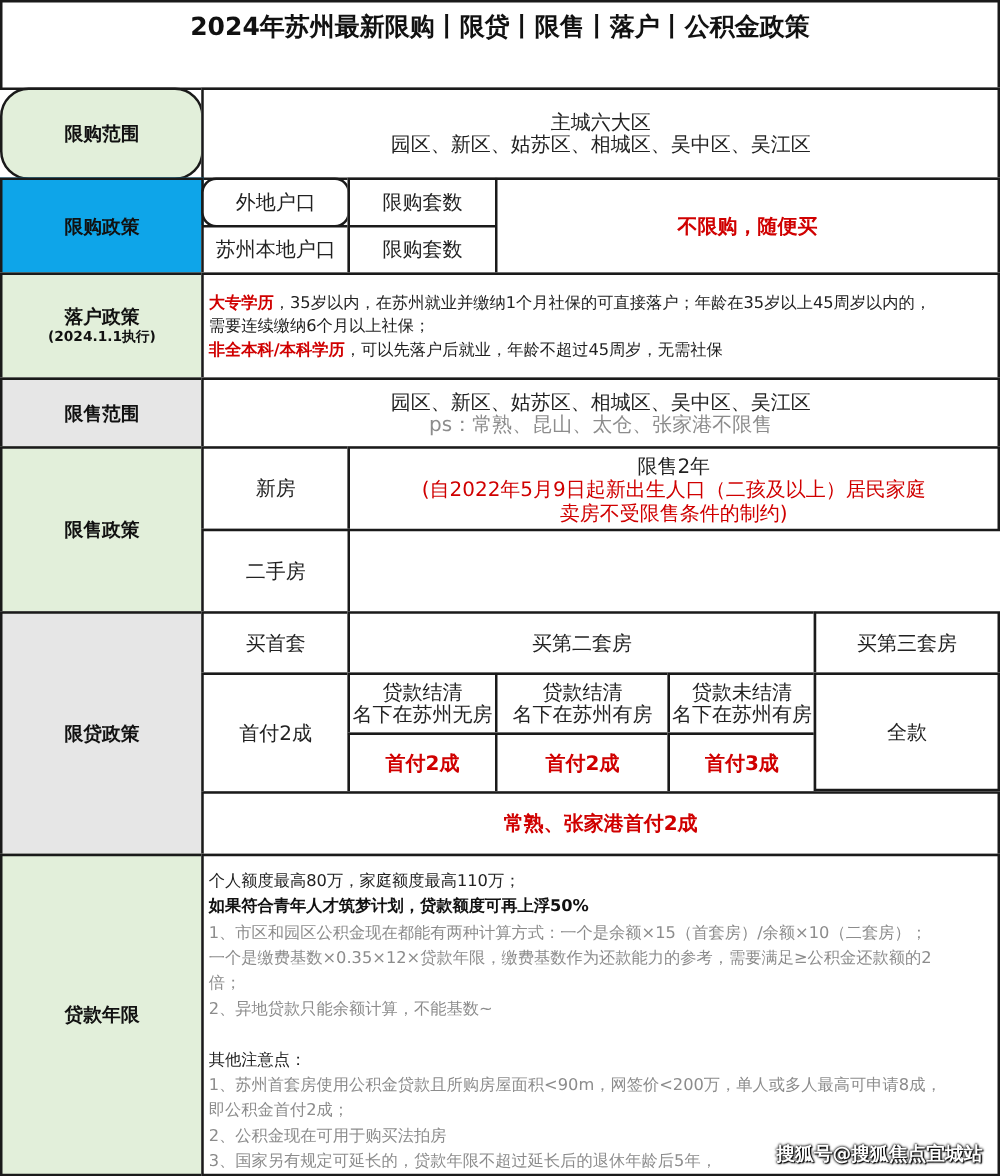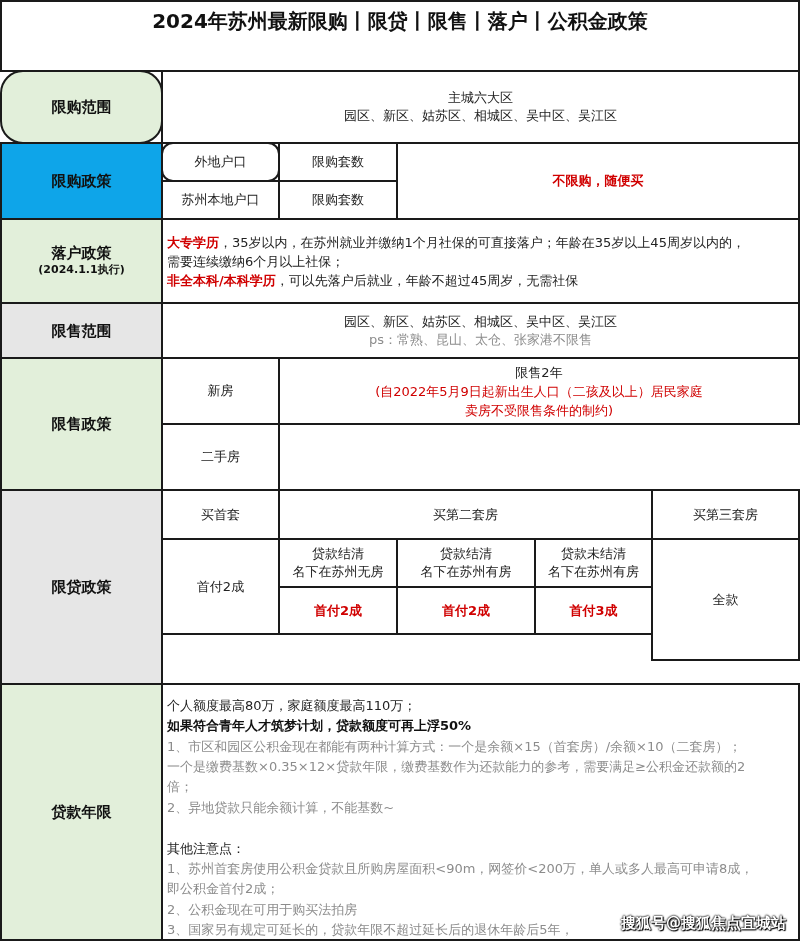--- a/index.html
+++ b/index.html
@@ -14,21 +14,21 @@
     box-sizing: border-box;
   }
   .cell {
     position: absolute;
     box-sizing: border-box;
     border: 2px solid #1a1a1a;
     margin: 0;
     display: flex; flex-direction: column; justify-content: center; align-items: center;
     text-align: center;
     background: #ffffff;
-    font-size: 13px;
+    font-size: 16px;
     line-height: 18px;
     color: #222;
   }
   .hdr-green { background: #e2efda; }
   .hdr-gray  { background: #0ea5e9; }
   .hdr-gray2 { background: #e6e6e6; }
   .hdr {
     font-weight: bold; font-size: 15px; color: #111;
   }
   .hdr small { display:block; font-size: 11px; font-weight: bold; line-height: 16px; }
@@ -156,24 +156,27 @@
   <div class="cell redb" style="left:278px;top:586px;width:120px;height:49px;">
     <span>首付2成</span>
   </div>
   <div class="cell redb" style="left:396px;top:586px;width:140px;height:49px;">
     <span>首付2成</span>
   </div>
   <div class="cell redb" style="left:534px;top:586px;width:119px;height:49px;">
     <span>首付3成</span>
   </div>
 
-  <div class="cell" style="left:651px;top:538px;width:149px;height:123px;">
+  <div class="cell" style="left:651px;top:538px;width:149px;height:95px;">
     <span>全款</span>
   </div>
 
+  <div class="cell redb" style="left:161px;top:633px;width:639px;height:52px;">
+    <span>常熟、张家港首付2成</span>
+  </div>
 
   <div class="cell hdr hdr-green" style="left:0;top:683px;width:163px;height:258px;">
     <span>贷款年限</span>
   </div>
   <div class="cell left pf" style="left:161px;top:683px;width:639px;height:258px;justify-content:space-between;padding-top:11px;">
     <div>个人额度最高80万，家庭额度最高110万；</div>
     <div class="b">如果符合青年人才筑梦计划，贷款额度可再上浮50%</div>
     <div class="g">1、市区和园区公积金现在都能有两种计算方式：一个是余额×15（首套房）/余额×10（二套房）；</div>
     <div class="g">一个是缴费基数×0.35×12×贷款年限，缴费基数作为还款能力的参考，需要满足≥公积金还款额的2</div>
     <div class="g">倍；</div>

